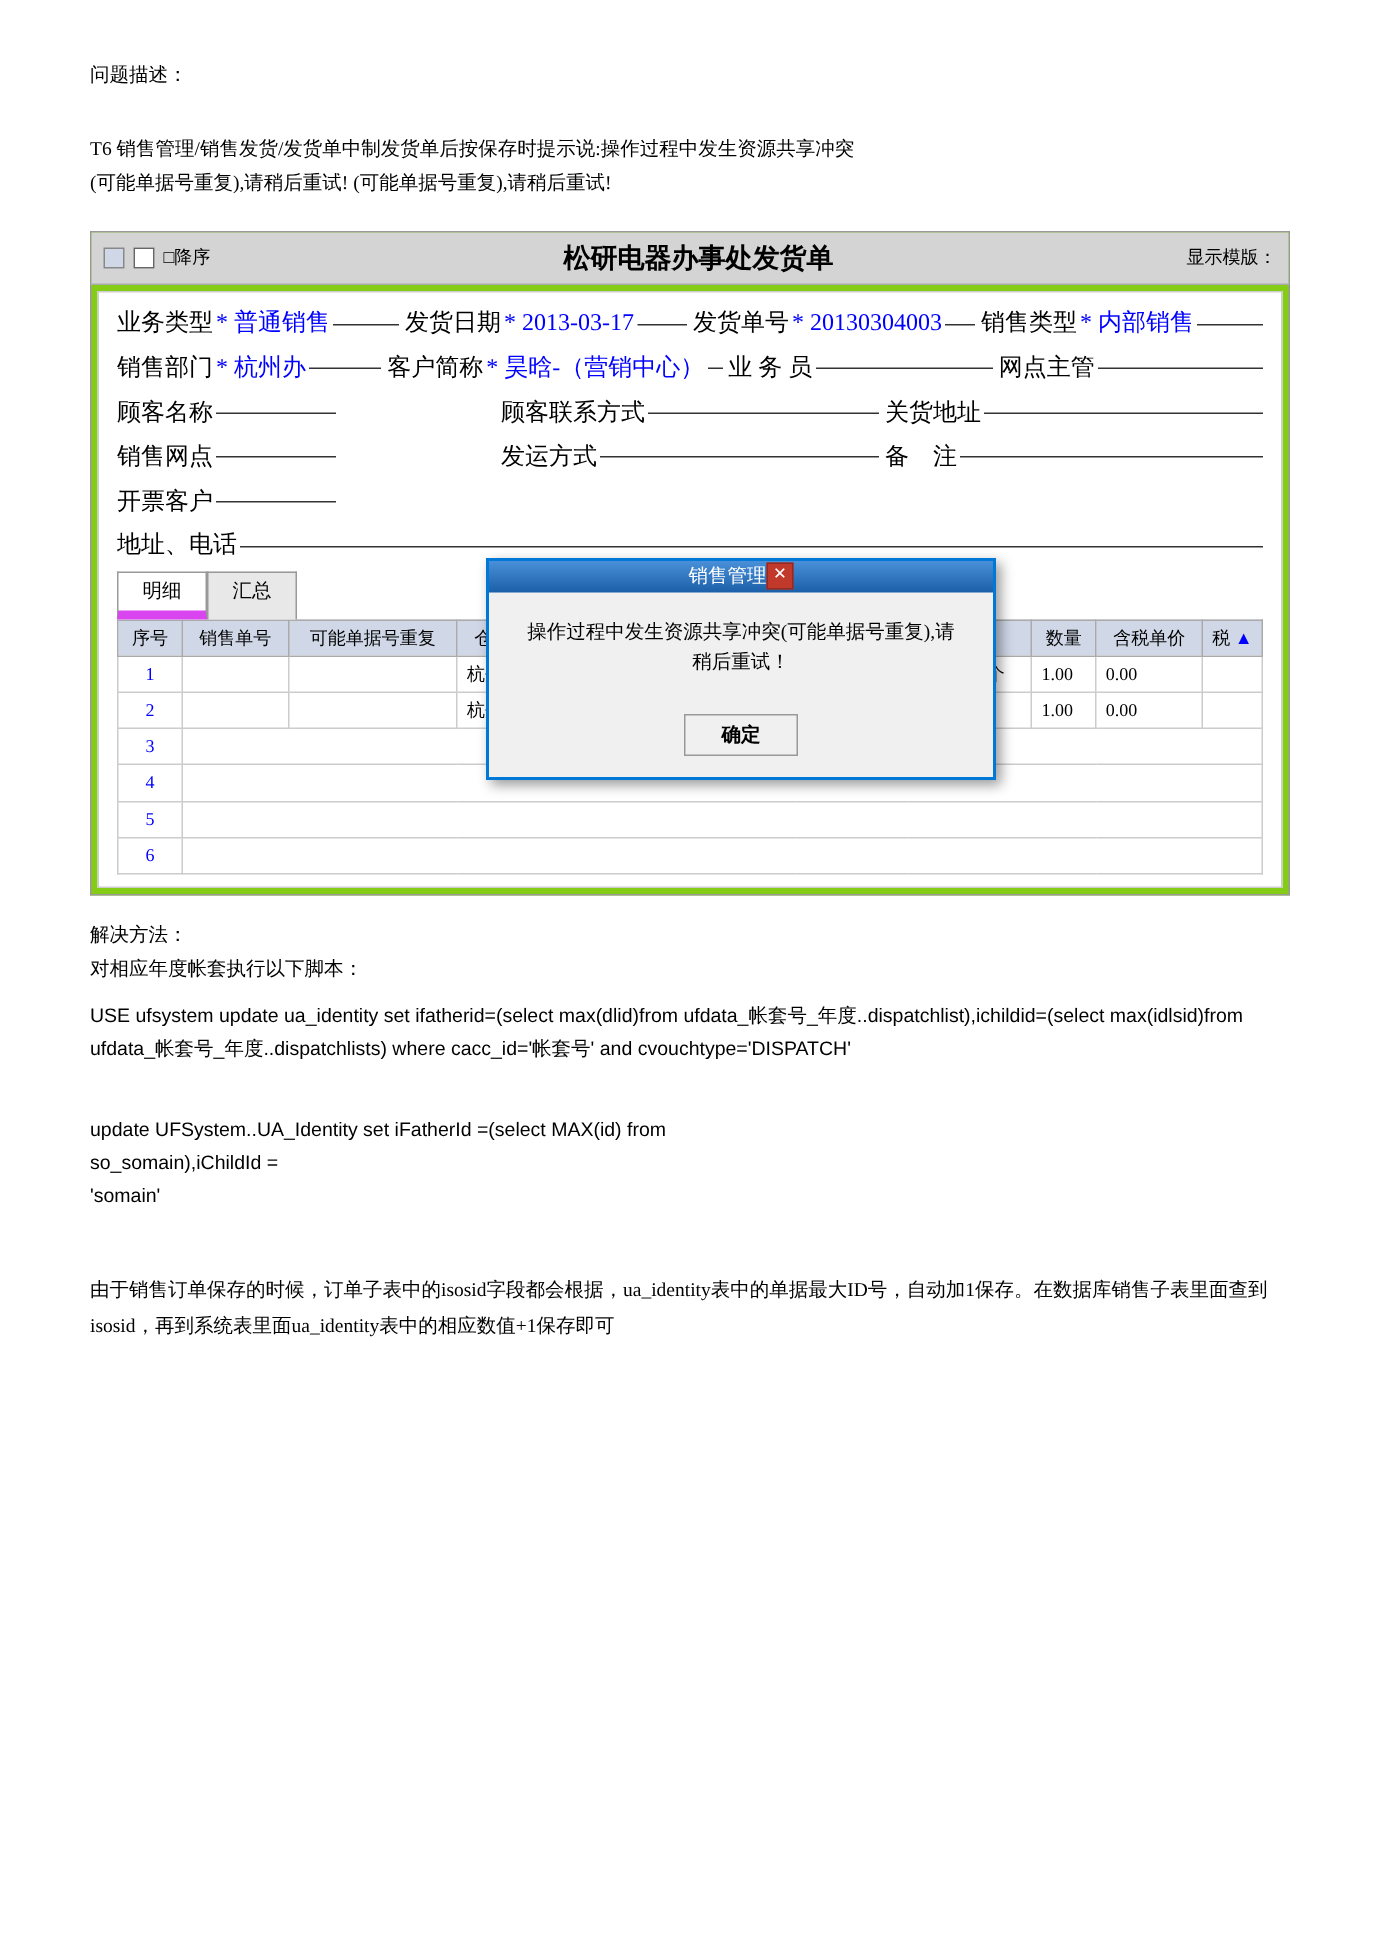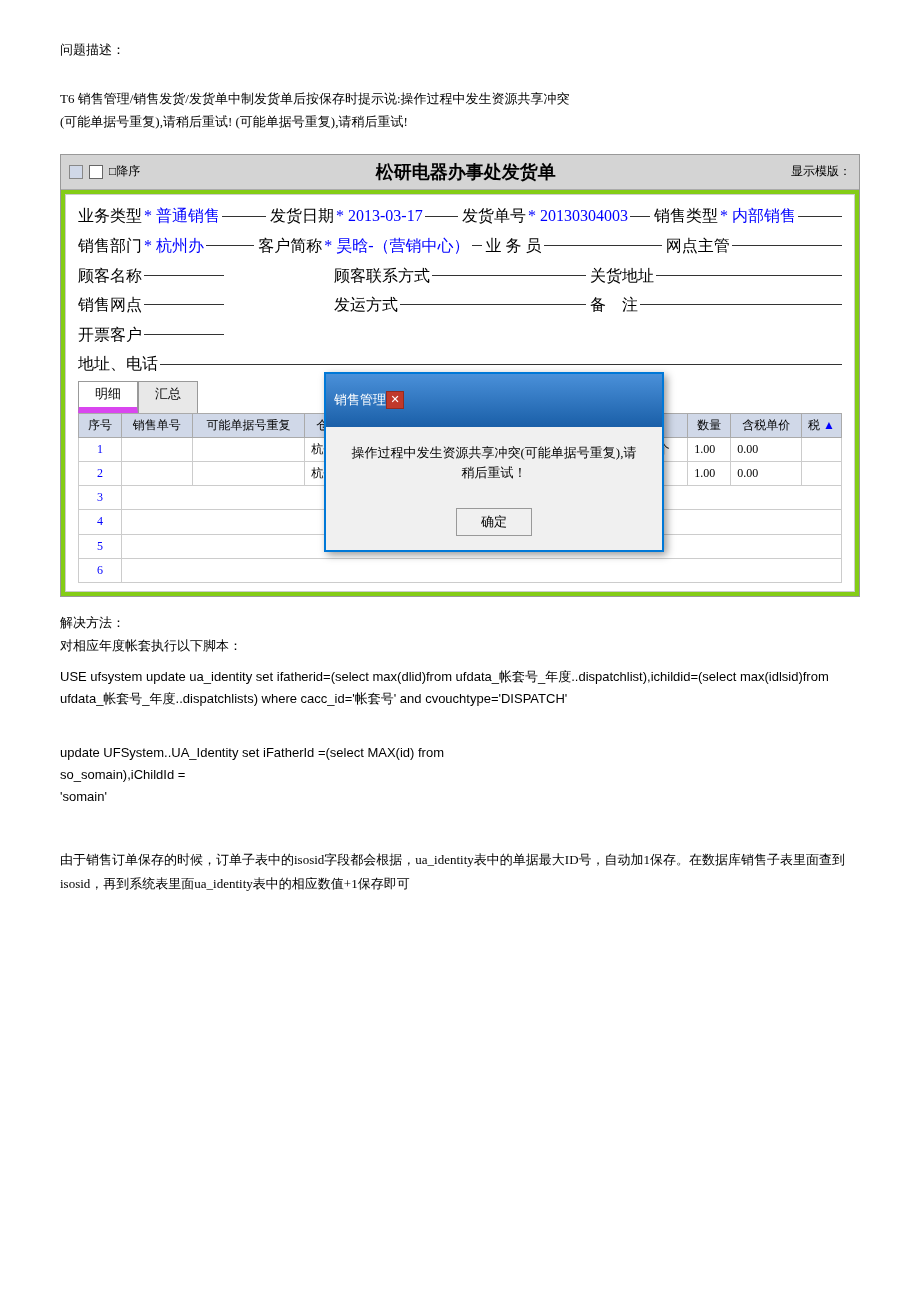--- a/index.html
+++ b/index.html
@@ -84,23 +84,23 @@
     }
     .dialog-box {
       background: #f0f0f0;
       border: 2px solid #0078d7;
       width: 340px;
       box-shadow: 3px 3px 8px rgba(0,0,0,0.4);
     }
     .dialog-titlebar {
       background: linear-gradient(to bottom, #4a90d9, #1a5fa8);
       color: white;
-      padding: 16px 8px;
-      display: flex;
-      justify-content: flex-start;
+      padding: 0 8px;
+      display: flex;
+      justify-content: center;
       align-items: center;
       font-size: 13px;
     }
     .dialog-close {
       background: #c0392b;
       color: white;
       border: 1px solid #922b21;
       width: 18px;
       height: 18px;
       font-size: 11px;
@@ -119,20 +119,21 @@
       display: flex;
       justify-content: center;
       padding: 8px 0 14px;
     }
     .dialog-btn {
       background: #f0f0f0;
       border: 1px solid #999;
       padding: 4px 24px;
       font-size: 13px;
       cursor: pointer;
+      font-weight: bold;
     }
     
     .tab-row {
       display: flex;
       gap: 0;
       margin-top: 4px;
     }
     .tab {
       padding: 2px 16px;
       border: 1px solid #999;

